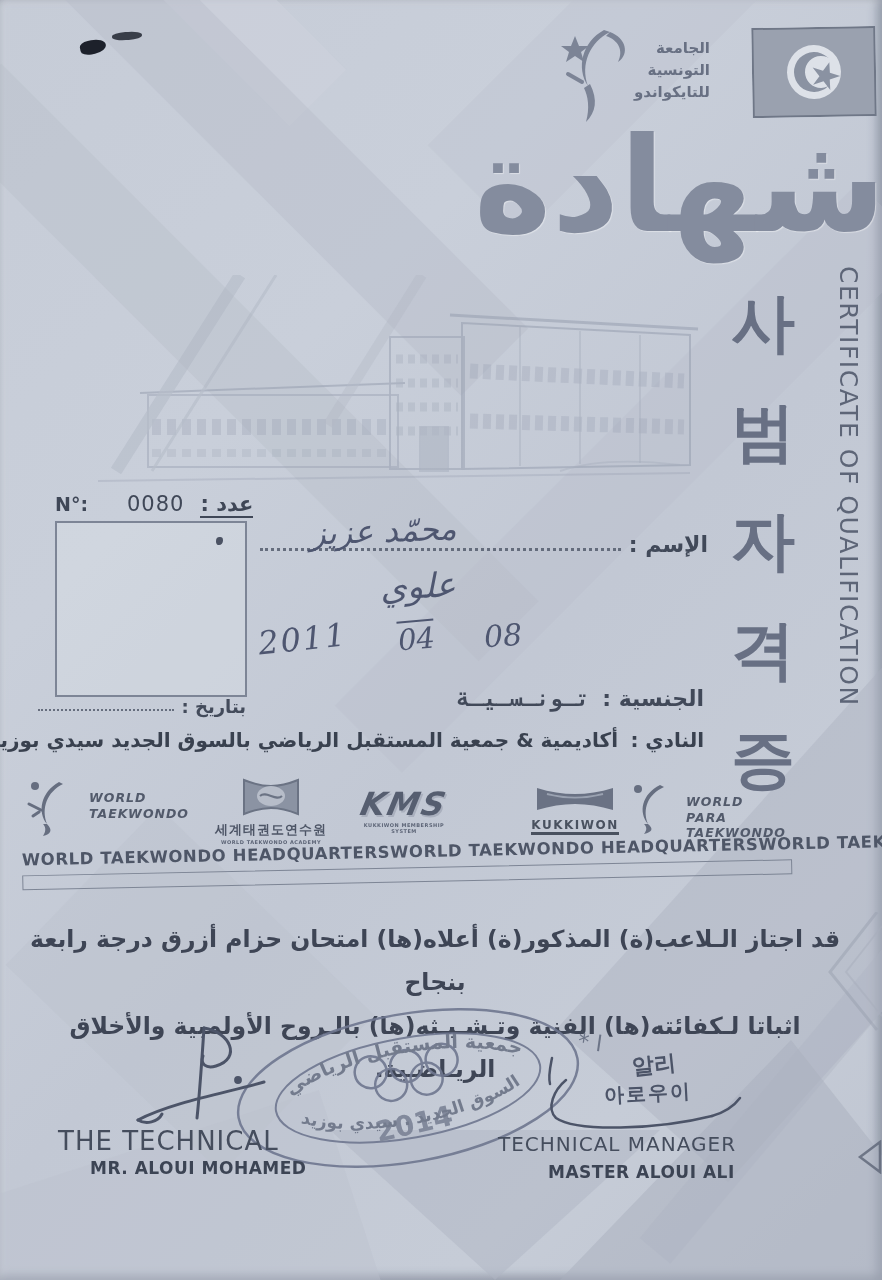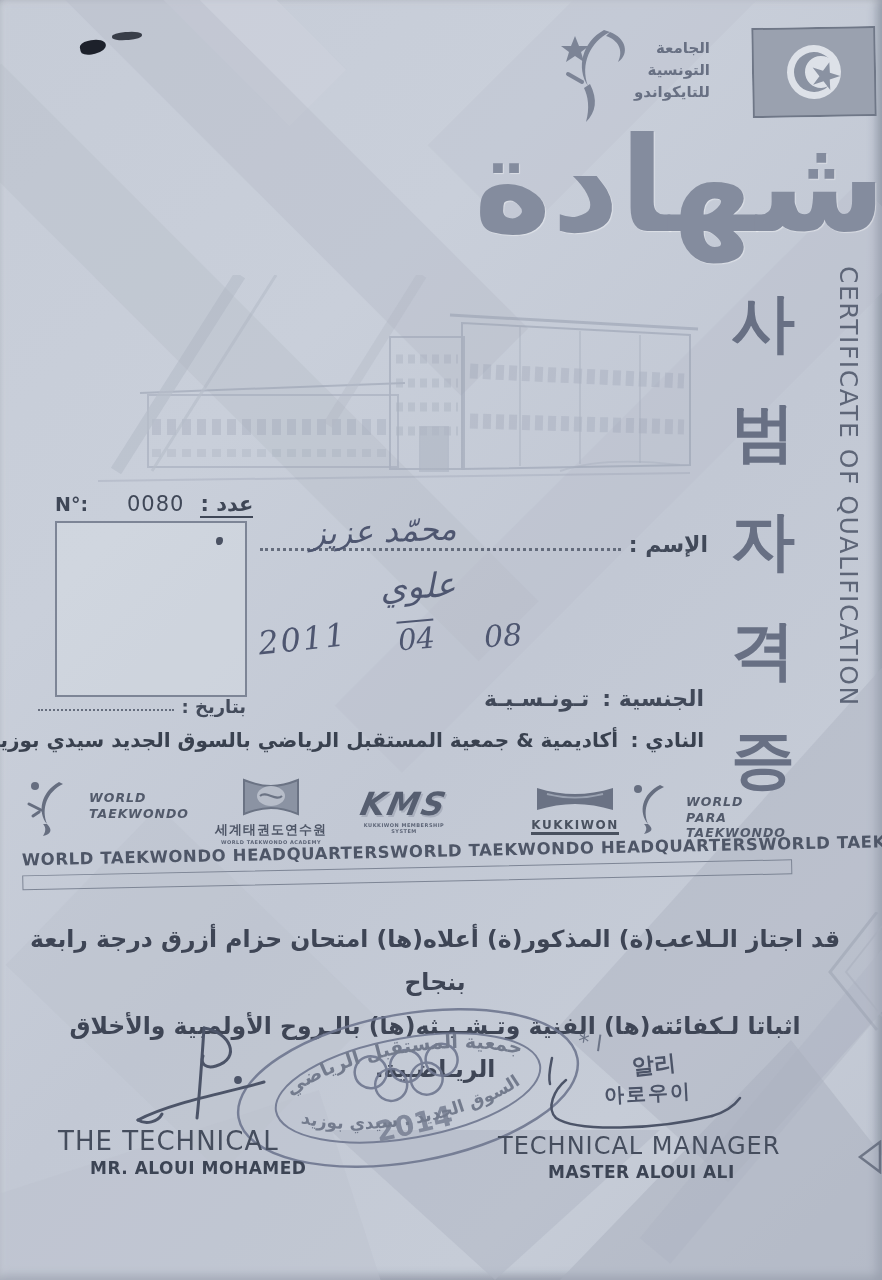--- a/index.html
+++ b/index.html
@@ -131,21 +131,21 @@
   <div class="abs handw ar" style="left:310px;top:512px;font-size:32px;transform:rotate(-2deg);letter-spacing:6px;">محمّد عزيز</div>
 
   <div class="abs handw ar" style="left:380px;top:566px;font-size:34px;transform:rotate(-3deg);letter-spacing:8px;">علوي</div>
 
   <div class="abs handw" style="left:484px;top:618px;font-size:30px;transform:rotate(-4deg);">08</div>
   <div class="abs handw" style="left:398px;top:622px;font-size:29px;transform:rotate(-5deg);text-decoration:overline;">04</div>
   <div class="abs handw" style="left:258px;top:620px;font-size:32px;transform:rotate(-6deg);letter-spacing:2px;">2011</div>
 
   <div class="abs ar" style="right:178px;top:686px;font-size:22px;color:#414959;white-space:nowrap;">
     <span style="font-weight:bold;">الجنسية :</span>
-    <span style="font-weight:bold;margin-right:6px;">تـونـسـيـة</span>
+    <span style="font-weight:bold;margin-right:6px;font-family:Liberation Mono, monospace;">تـونـسـيـة</span>
   </div>
 
   <div class="abs ar" style="right:178px;top:728px;font-size:20px;color:#39414f;white-space:nowrap;">
     <span style="font-weight:900;">النادي :</span>
     <span style="font-weight:900;margin-right:6px;">أكاديمية &amp; جمعية المستقبل الرياضي بالسوق الجديد سيدي بوزيد</span>
   </div>
 
   <div class="abs" style="left:25px;top:778px;width:170px;height:58px;">
     <svg width="56" height="58" viewBox="0 0 56 58" style="position:absolute;left:0;top:0;">
       <circle cx="10" cy="8" r="4" fill="#666e80"></circle>
@@ -255,20 +255,20 @@
     <svg width="220" height="90" viewBox="0 0 220 90" style="position:absolute;left:0;top:0;">
       <g stroke="#4c5468" stroke-width="2.5" fill="none" stroke-linecap="round">
         <path d="M30 30 C18 40 10 58 20 68 C40 82 120 80 176 66"></path>
         <path d="M176 66 C190 62 198 56 204 48"></path>
         <path d="M16 8 C14 18 12 26 14 34"></path>
       </g>
     </svg>
     <div class="abs" style="left:96px;top:0px;font-size:22px;font-weight:bold;color:#4c5468;transform:rotate(-6deg);">알리</div>
     <div class="abs" style="left:68px;top:30px;font-size:20px;font-weight:bold;color:#4c5468;transform:rotate(-3deg);letter-spacing:2px;">아로우이</div>
   </div>
-  <div class="abs sigtitle" style="left:498px;top:1132px;font-size:24px;">TECHNICAL MANAGER</div>
+  <div class="abs sigtitle" style="left:498px;top:1132px;font-size:20px;">TECHNICAL MANAGER</div>
   <div class="abs signame" style="left:548px;top:1162px;">MASTER ALOUI ALI</div>
 
   <svg class="abs" width="26" height="34" viewBox="0 0 26 34" style="left:856px;top:1140px;opacity:.8;">
     <path d="M24 2 L4 17 L24 32 Z" fill="none" stroke="#5d6577" stroke-width="2.5"></path>
   </svg>
 
 </div>
 
 </body></html>

